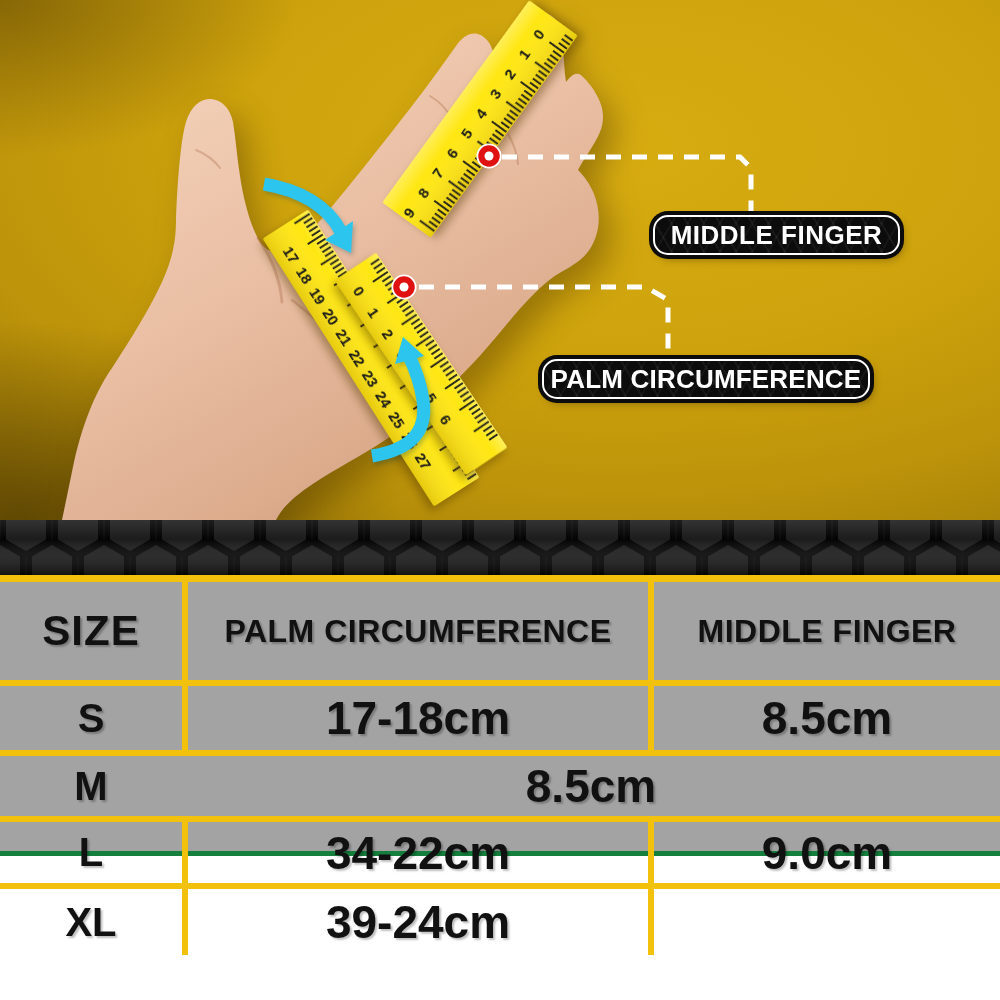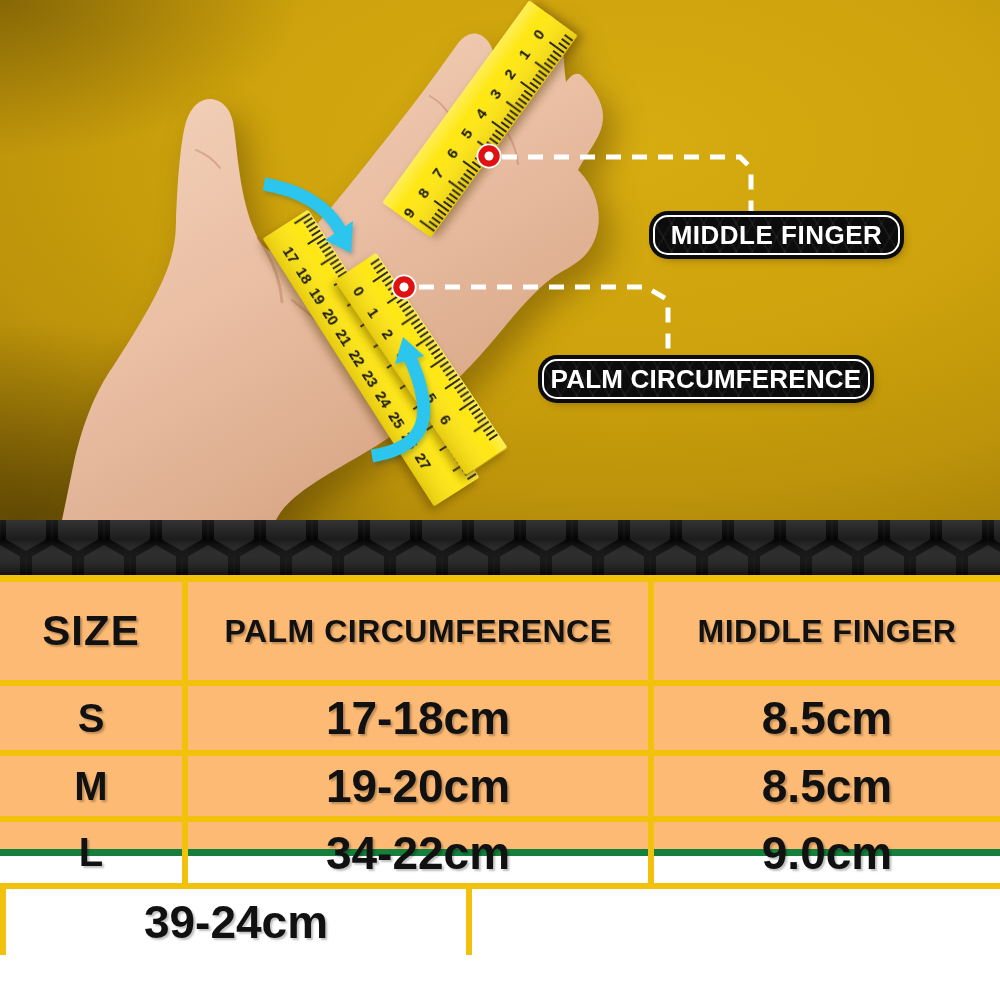--- a/index.html
+++ b/index.html
@@ -11,22 +11,22 @@
         background:#0c0c0c;border:2px solid #ffffff;border-radius:15px;
         box-shadow:0 0 0 4px #0c0c0c, 3px 4px 8px rgba(60,40,0,.45);
         color:#fff;font-weight:bold;white-space:nowrap;
         background-image:
           repeating-linear-gradient(60deg, rgba(255,255,255,0.05) 0 2px, transparent 2px 14px),
           repeating-linear-gradient(-60deg, rgba(255,255,255,0.04) 0 2px, transparent 2px 14px);}
   .pill-middle{left:653px;top:215px;width:243px;height:36px;font-size:26px;letter-spacing:.5px;}
   .pill-palm{left:542px;top:359px;width:324px;height:36px;font-size:26px;letter-spacing:.2px;}
   .strip{position:absolute;left:0;top:520px;width:1000px;height:55px;}
   
-  .size-table{position:absolute;left:0;top:575px;width:1000px;height:281px;background:#fdba74;
-      border-top:7px solid #f2c10c;border-bottom:7px solid #15803d;box-sizing:border-box;}
+  .size-table{position:absolute;left:0;top:575px;width:1000px;height:281px;background:#a3a3a3;
+      border-top:7px solid #f2c10c;border-bottom:5px solid #15803d;box-sizing:border-box;}
   .t-row{display:flex;border-bottom:6px solid #f2c10c;}
   .t-row:last-child{border-bottom:none;}
   .t-c{display:flex;align-items:center;justify-content:center;box-sizing:border-box;
        color:#111;font-weight:bold;text-shadow:2px 2px 2px rgba(0,0,0,0.25);}
   .c1{width:182px;}
   .c2{width:472px;border-left:6px solid #f2c10c;border-right:6px solid #f2c10c;}
   .c3{width:340px;flex:1;}
   .h-row{height:98px;}
   .r-s{height:64px;} .r-m{height:60px;} .r-l{height:61px;} .r-xl{height:66px;}
   .h-size{font-size:42px;letter-spacing:1px;}
@@ -382,27 +382,27 @@
       <div class="t-c c2 h-other">PALM CIRCUMFERENCE</div>
       <div class="t-c c3 h-other">MIDDLE FINGER</div>
     </div>
     <div class="t-row r-s">
       <div class="t-c c1 v-size">S</div>
       <div class="t-c c2 v-val">17-18cm</div>
       <div class="t-c c3 v-val">8.5cm</div>
     </div>
     <div class="t-row r-m">
       <div class="t-c c1 v-size">M</div>
-      <div class="t-c c2 v-val">19-20cm</div>
       <div class="t-c c3 v-val">8.5cm</div>
     </div>
     <div class="t-row r-l">
       <div class="t-c c1 v-size">L</div>
       <div class="t-c c2 v-val">34-22cm</div>
       <div class="t-c c3 v-val">9.0cm</div>
     </div>
     <div class="t-row r-xl">
+      <div class="t-c c1 v-size">XL</div>
       <div class="t-c c2 v-val">39-24cm</div>
     </div>
   </div>
 
   <div class="below"></div>
 </div>
 
 </body></html>

